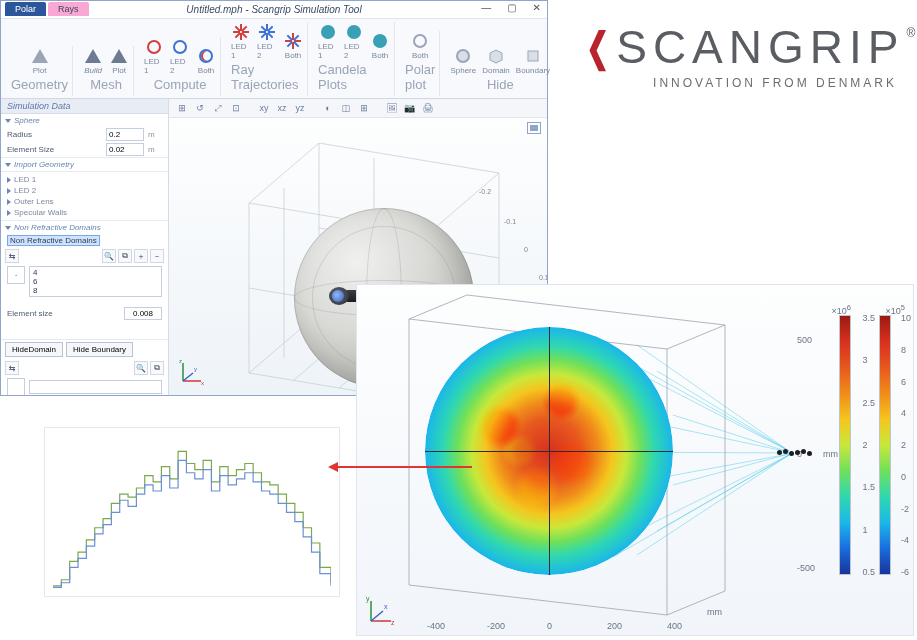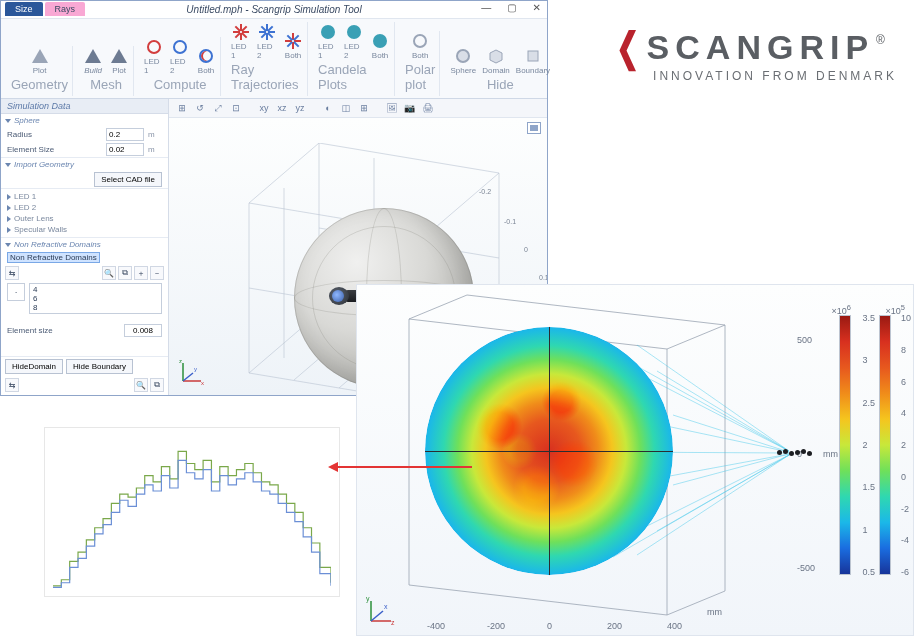--- a/index.html
+++ b/index.html
@@ -61,21 +61,21 @@
   .flashlight .lens { position:absolute; left:3px; top:4px; width:12px; height:12px; border-radius:50%; background:radial-gradient(circle at 40% 40%, #8fb8ff,#3a5ea8); }
   .axis-gizmo{position:absolute;left:8px;bottom:8px;width:30px;height:30px;}
   .canvas3d .tick{position:absolute;font-size:7px;color:#7a8494;}
   .corner-icon{position:absolute;right:6px;top:4px;width:14px;height:12px;border:1px solid #8fa5c9;background:#fff;}
   .corner-icon::after{content:"";position:absolute;left:2px;top:2px;right:2px;bottom:2px;background:#8fa5c9;}
 
   
   .logo { position:absolute; right:8px; top:10px; width:322px; height:90px; background:#fff; display:flex; flex-direction:column; align-items:center; justify-content:center; }
   .logo-row{display:flex;align-items:center;gap:2px;}
   .bracket { color:#b9232d; font-size:40px; font-weight:900; line-height:1; transform:scaleX(.7);}
-  .brand { font-size:34px; font-weight:700; letter-spacing:6px; color:#5a5e63; }
+  .brand { font-size:46px; font-weight:400; letter-spacing:6px; color:#5a5e63; }
   .reg { font-size:12px; color:#5a5e63; align-self:flex-start; margin-top:6px;}
   .tagline { font-size:12px; color:#6a6e73; letter-spacing:3px; margin-top:2px; align-self:flex-end; margin-right:12px;}
 
   
   .rayplot { position:absolute; left:356px; top:284px; width:558px; height:352px; background:linear-gradient(#fdfefe,#f1f5fa); border:1px solid #dfe5ee; overflow:hidden;}
   .rayplot svg{position:absolute;}
   .heatdisc{position:absolute;left:68px;top:42px;width:248px;height:248px;border-radius:50%;overflow:hidden;}
   .heatdisc .ring{position:absolute;inset:0;border-radius:50%;}
   .cross{position:absolute;background:#2a2d31;}
   .cone-origin{position:absolute;left:420px;top:160px;width:40px;height:16px;}
@@ -94,21 +94,21 @@
   .ledcirc{width:14px;height:14px;border-radius:50%;border:2px solid;}
   .sunburst{position:relative;width:16px;height:16px;}
   .sunburst span{position:absolute;left:7px;top:0;width:2px;height:7px;transform-origin:1px 8px;}
 </style>
 </head>
 <body>
 
 <div class="app-window">
   <div class="titlebar">
     <div class="filetabs">
-      <span class="filetab">Size</span>
+      <span class="filetab">Polar</span>
       <span class="filetab sub">Rays</span>
     </div>
     <span class="title">Untitled.mph - Scangrip Simulation Tool</span>
     <div class="winbtns">
       <span>—</span>
       <span>▢</span>
       <span>✕</span>
     </div>
   </div>
 
@@ -293,24 +293,20 @@
         <div class="formrow">
             <label>Element Size</label>
             <input value="0.02" style="">
             <span class="unit">m</span>
           </div>
       </div>
       <div class="section">
         <div class="section-head it">
             <span class="caret"></span>
             <span>Import Geometry</span>
-          </div>
-        <div class="formrow">
-            <span style="flex:1"></span>
-            <button class="btn">Select CAD file</button>
           </div>
       </div>
       <div class="section">
         <div class="list">
           <div class="section-head closed">
               <span class="caret"></span>
               <span>LED 1</span>
             </div>
           <div class="section-head closed">
               <span class="caret"></span>

